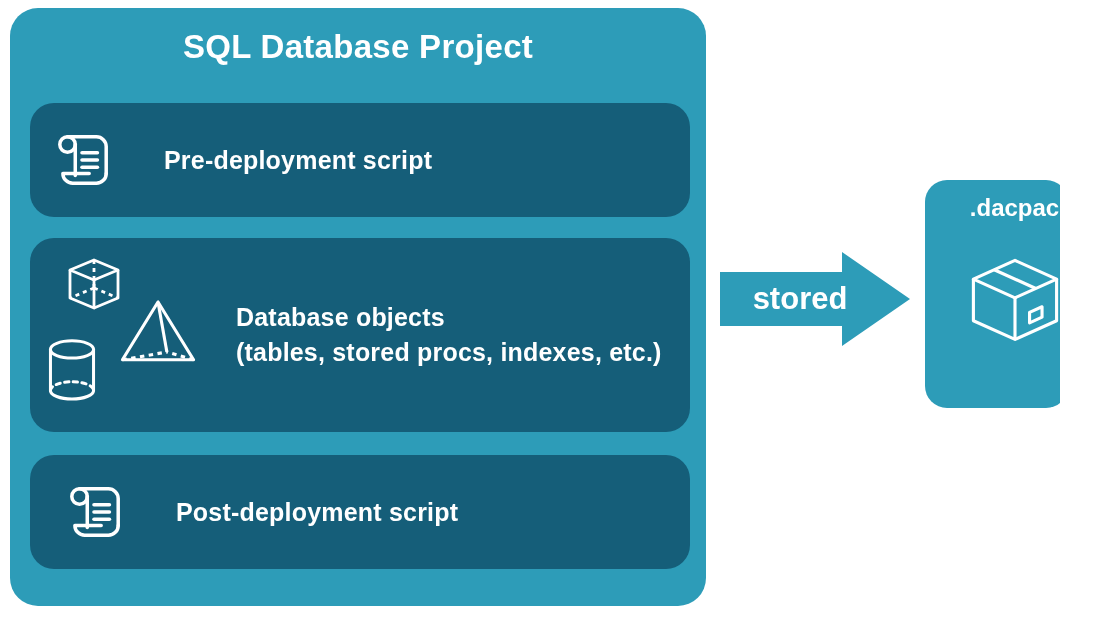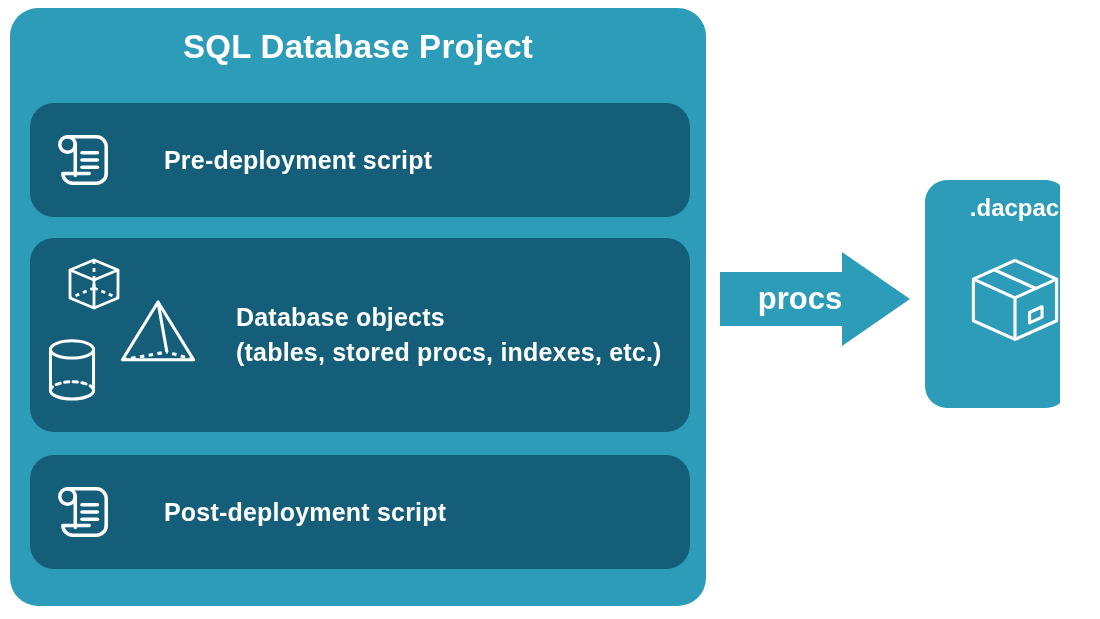--- a/index.html
+++ b/index.html
@@ -43,21 +43,21 @@
     left:20px;
     width:660px;
     background:var(--inner-bg);
     border-radius:24px;
     color:var(--text-color);
     display:flex;
     align-items:center;
   }
   .box-pre{ top:95px;  height:114px; padding-left:20px; }
   .box-db { top:230px; height:194px; }
-  .box-post{ top:447px; height:114px; padding-left:20px; }
+  .box-post{ top:447px; height:114px; padding-left:32px; }
 
   .script-icon{
     width:66px; height:66px;
     flex:0 0 auto;
     color:var(--text-color);
   }
   .script-icon svg{ width:100%; height:100%; display:block; }
 
   .box-label{
     margin-left:48px;
@@ -201,21 +201,21 @@
         </svg>
       </span>
       <span class="box-label">Post-deployment script</span>
     </div>
   </div>
 
   <div class="arrow-wrap">
     <svg viewBox="0 0 190 94" preserveAspectRatio="none">
       <polygon points="0,20 122,20 122,0 190,47 122,94 122,74 0,74"></polygon>
     </svg>
-    <div class="arrow-label">procs</div>
+    <div class="arrow-label">stored</div>
   </div>
 
   <div class="dacpac-box">
     <div class="dacpac-label">.dacpac</div>
     <span class="package-icon">
       <svg viewBox="0 0 100 100" fill="none" stroke="currentColor" stroke-width="3" stroke-linejoin="round">
         <path d="M50 10 L90 28 L50 46 L10 28 Z"></path>
         <path d="M10 28 V68 L50 86 V46"></path>
         <path d="M90 28 V68 L50 86"></path>
         <path d="M30 19 L70 37"></path>

